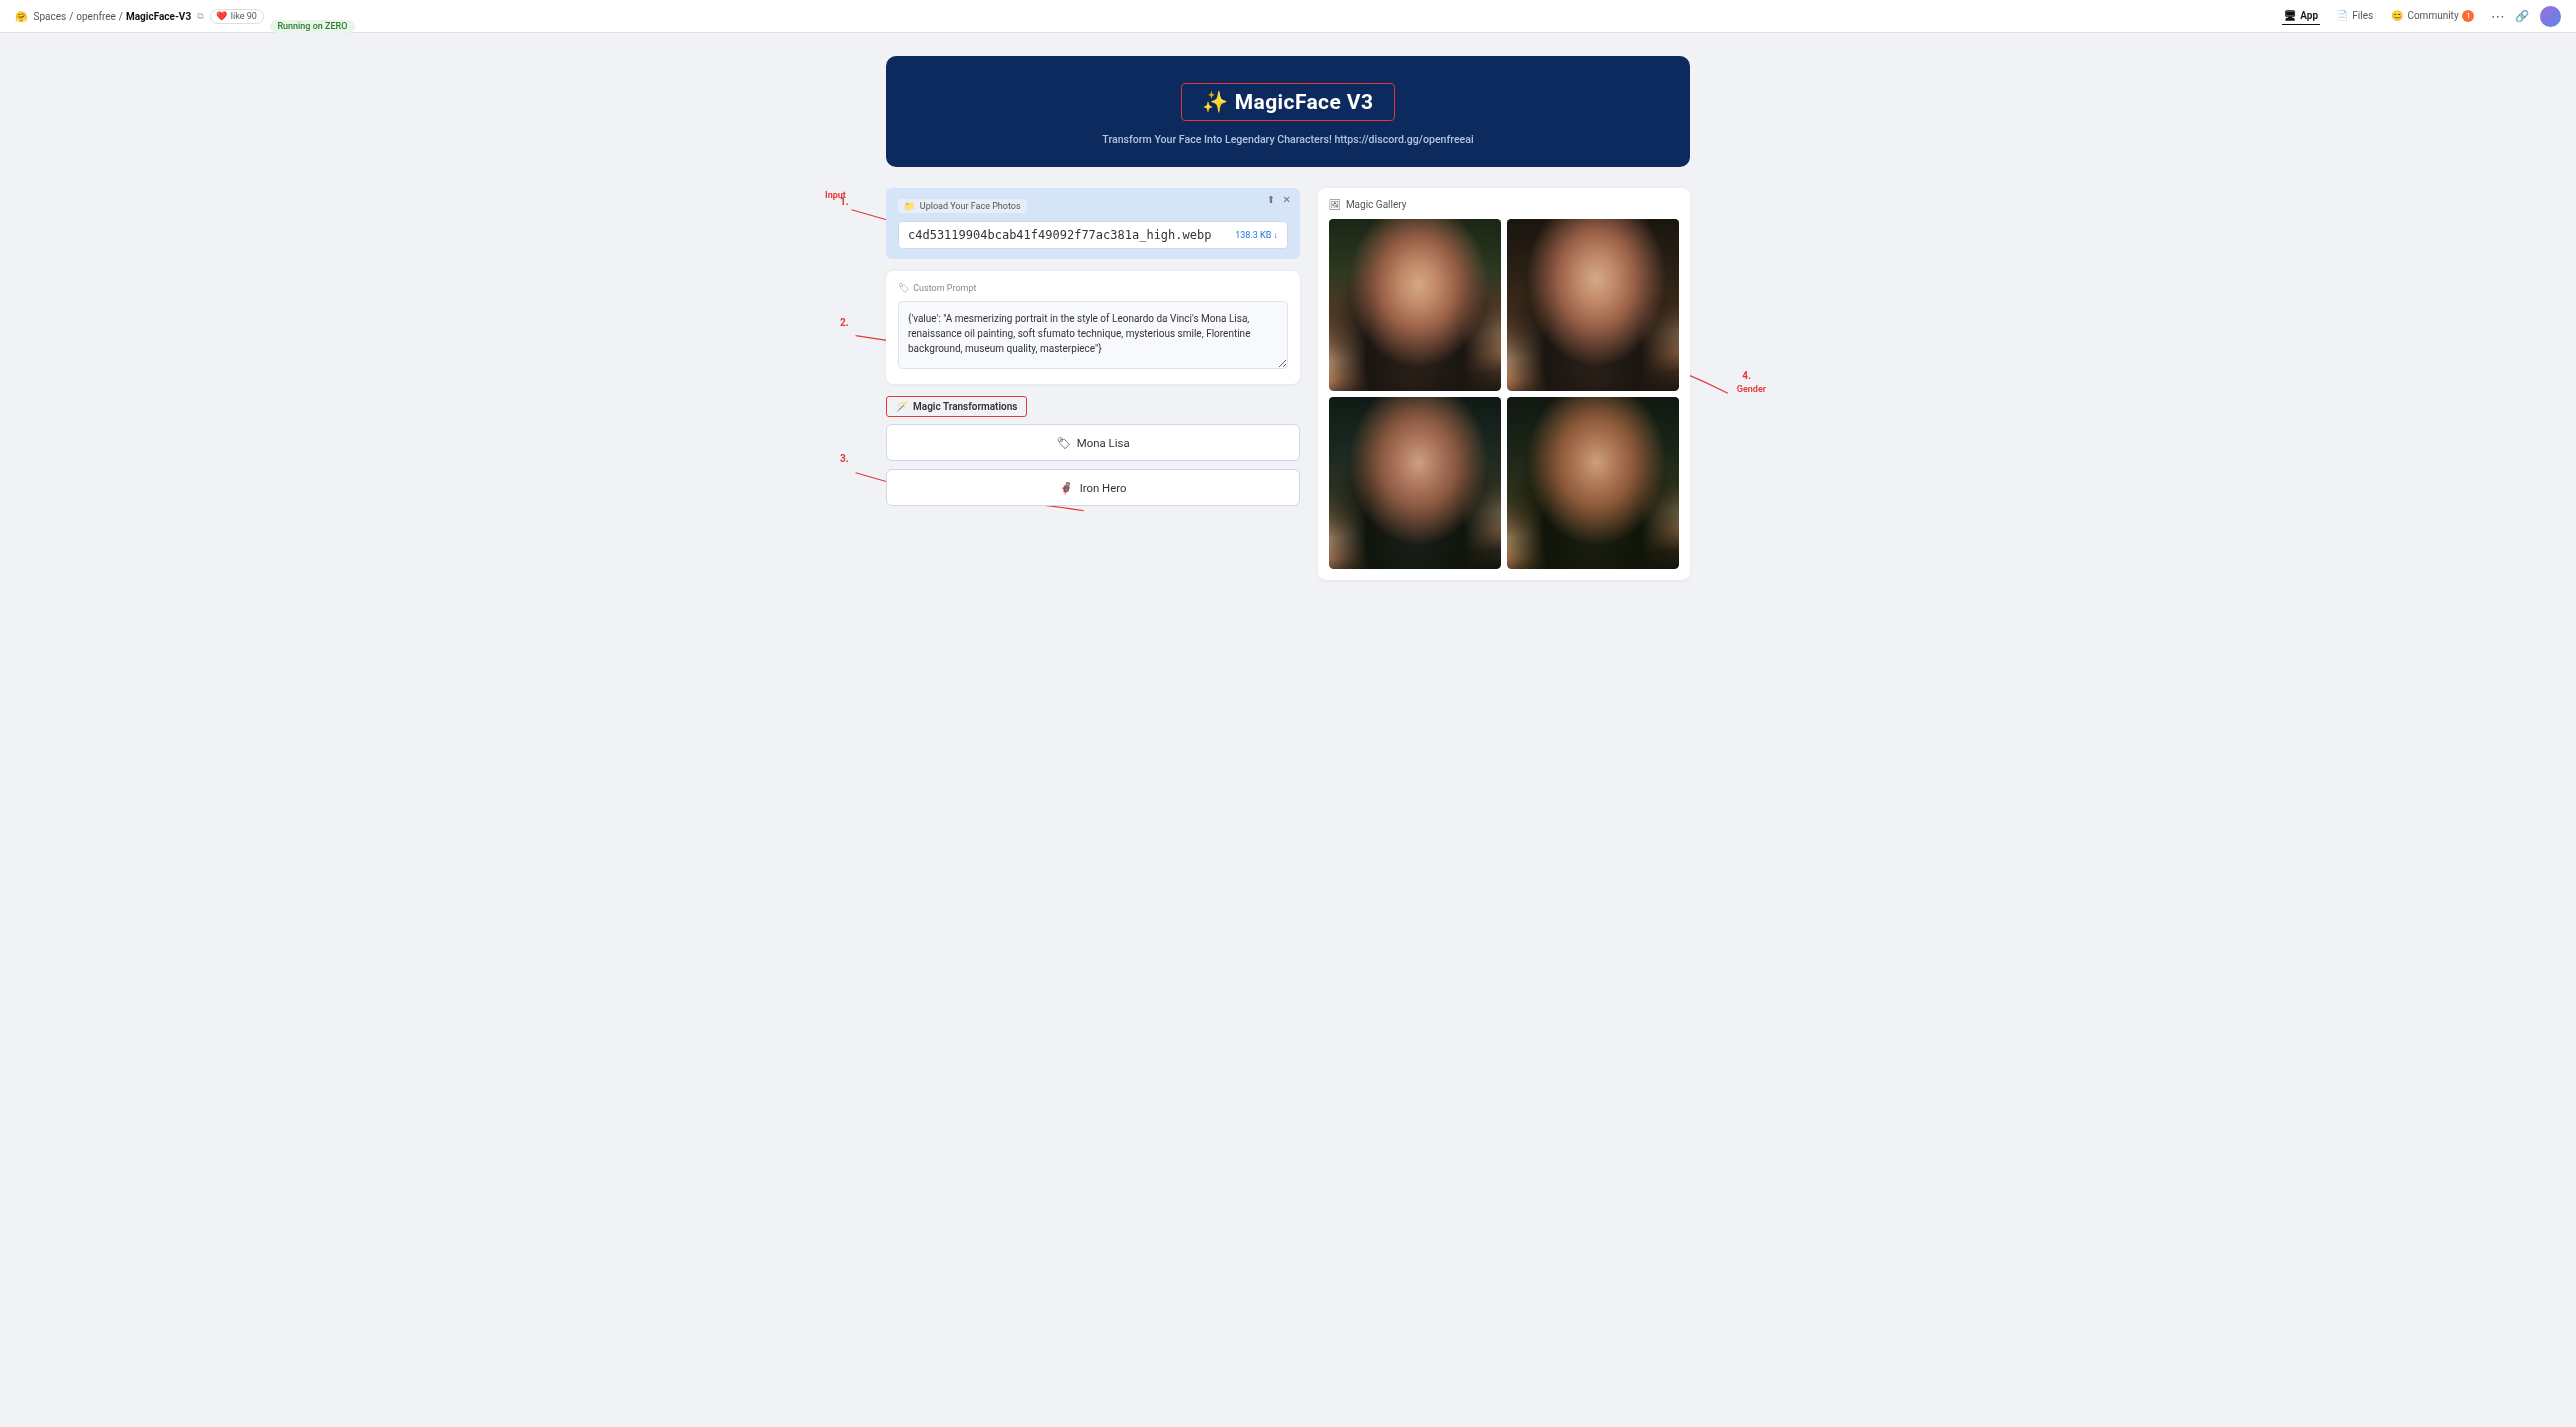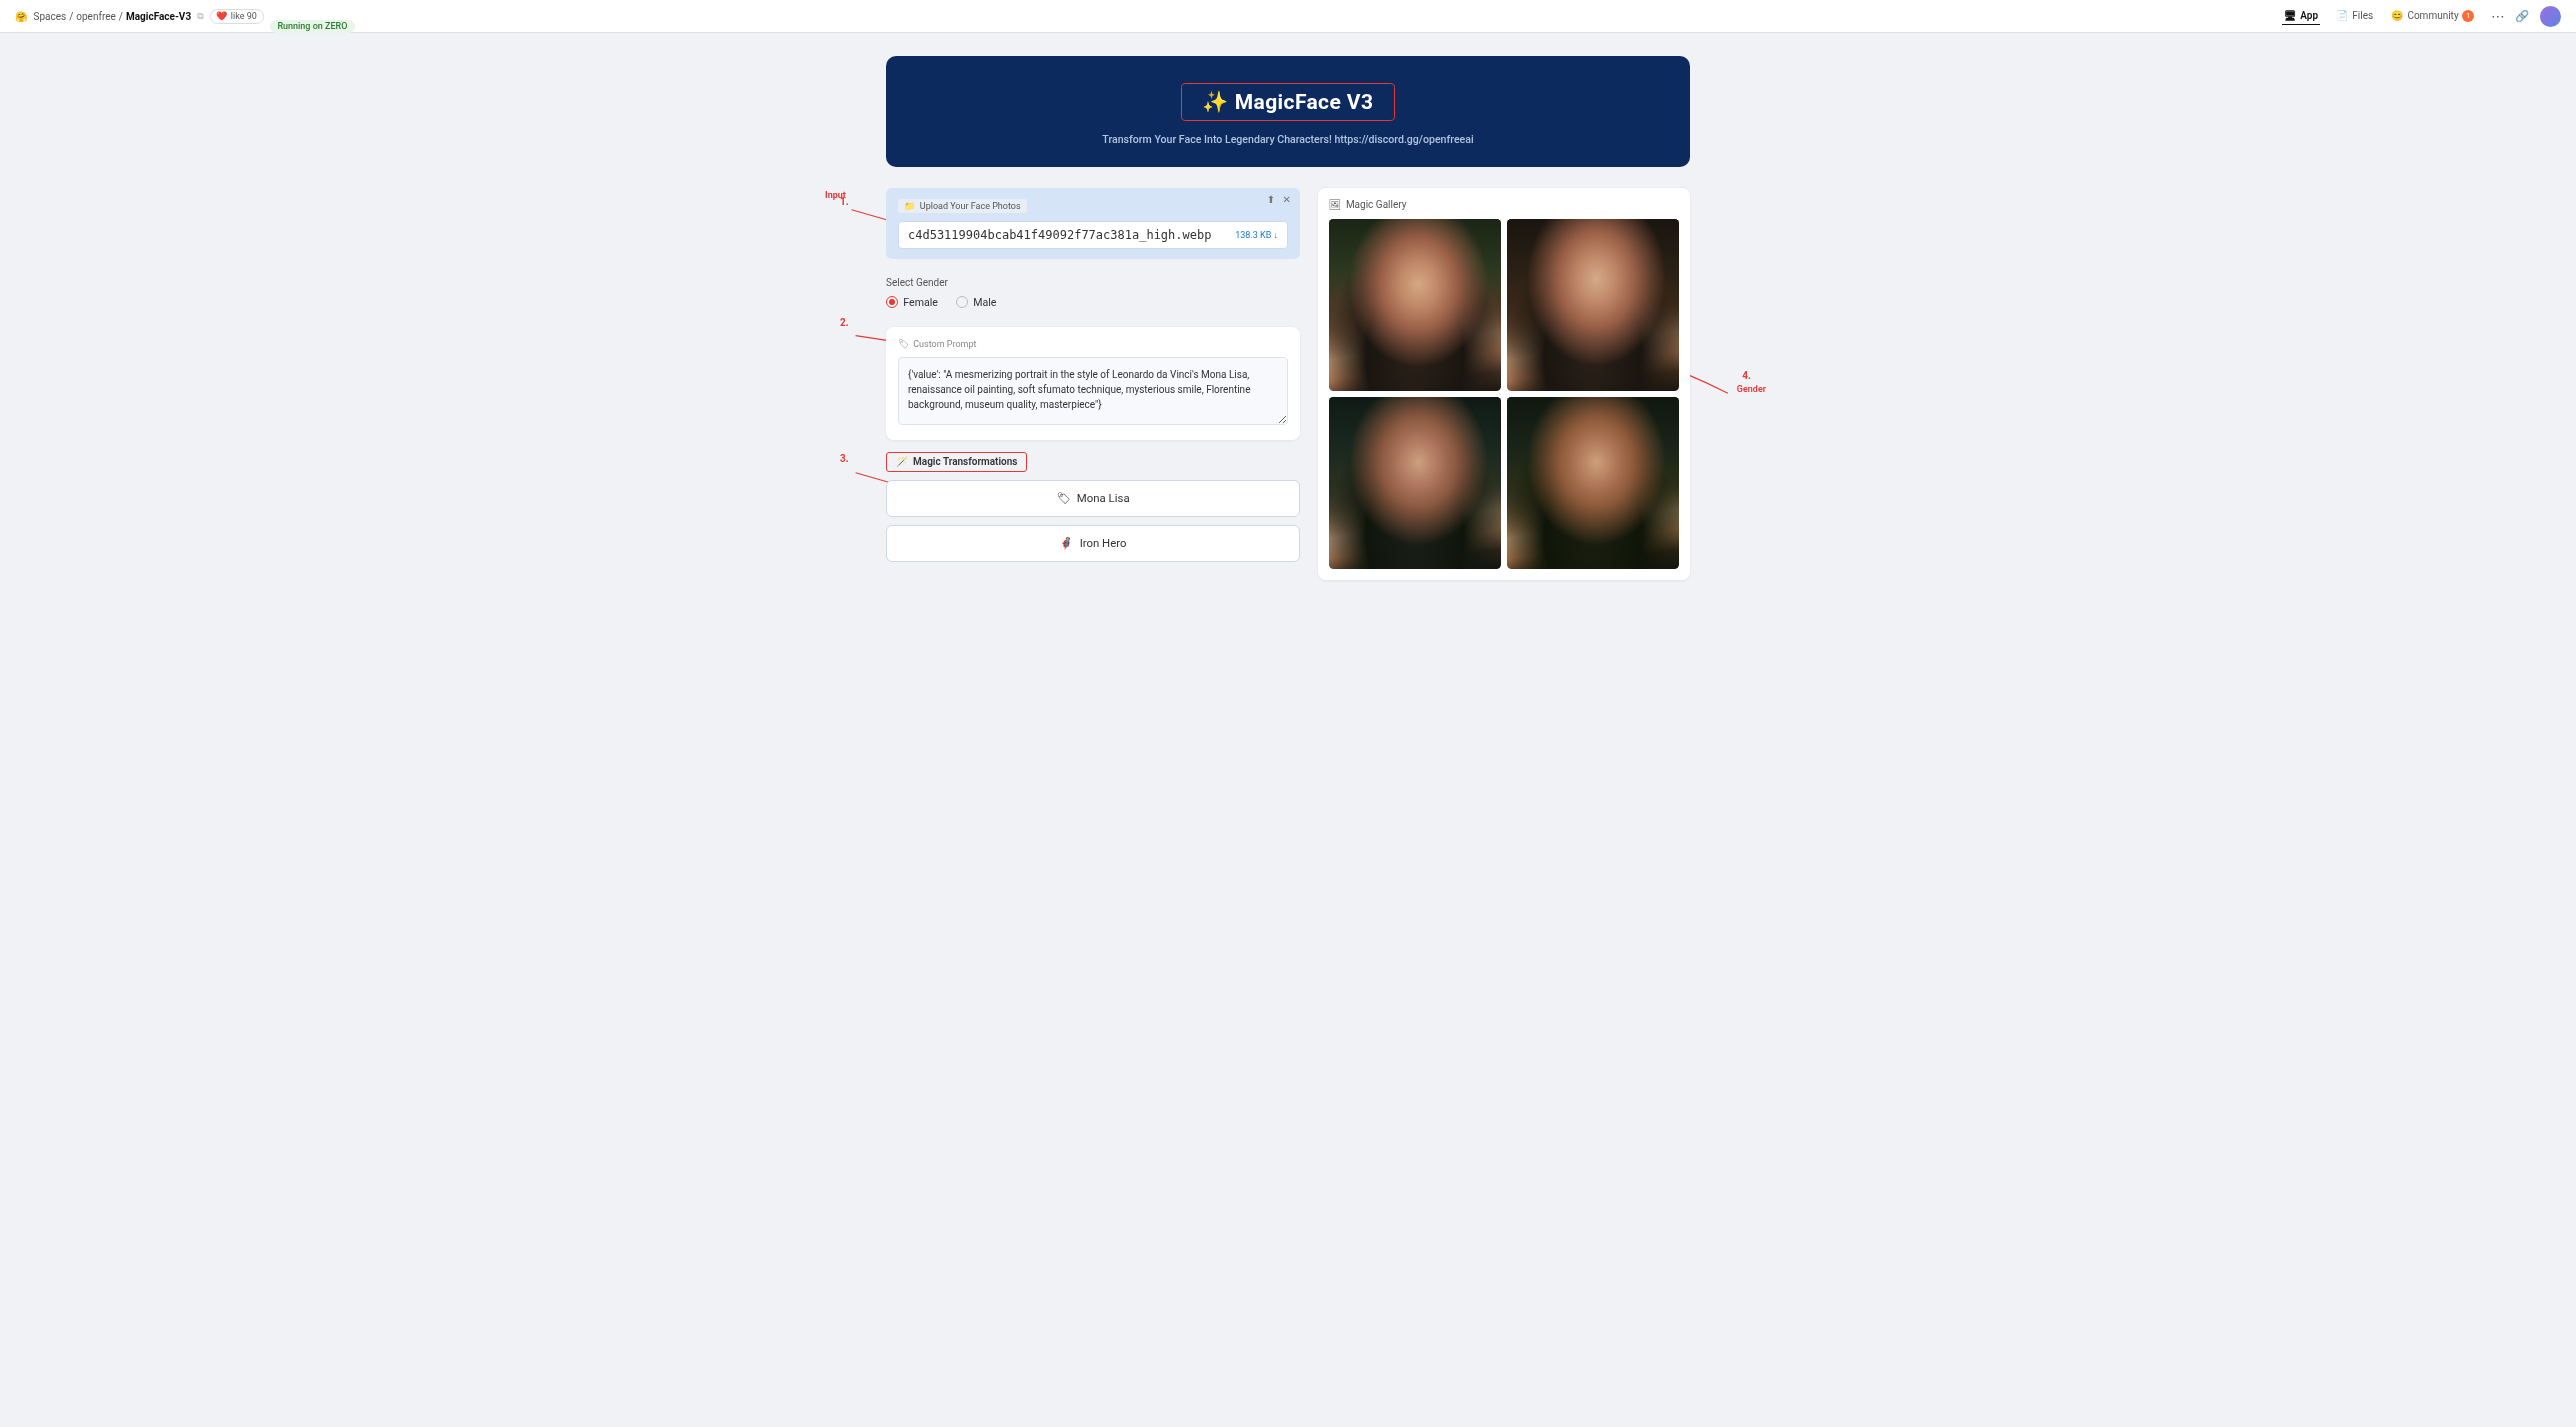--- a/index.html
+++ b/index.html
@@ -451,35 +451,20 @@
           <div class="upload-label">
             <span>📁</span>
             <span>Upload Your Face Photos</span>
           </div>
           <div class="upload-file-row">
             <span class="upload-filename">c4d53119904bcab41f49092f77ac381a_high.webp</span>
             <span class="upload-filesize">138.3 KB ↓</span>
           </div>
         </div>
 
-        <div class="gender-section">
-          <div class="gender-label">Select Gender</div>
-          <div class="gender-options">
-            <label class="gender-option">
-              <div class="radio-outer selected">
-                <div class="radio-inner"></div>
-              </div>
-              <span>Female</span>
-            </label>
-            <label class="gender-option">
-              <div class="radio-outer"></div>
-              <span>Male</span>
-            </label>
-          </div>
-        </div>
 
         <div class="prompt-section">
           <div class="prompt-label">
             <span>🏷</span>
             <span>Custom Prompt</span>
           </div>
           <textarea class="prompt-textarea" style="">{'value': "A mesmerizing portrait in the style of Leonardo da Vinci's Mona Lisa, renaissance oil painting, soft sfumato technique, mysterious smile, Florentine background, museum quality, masterpiece"}</textarea>
         </div>
 
         <div class="magic-section">

